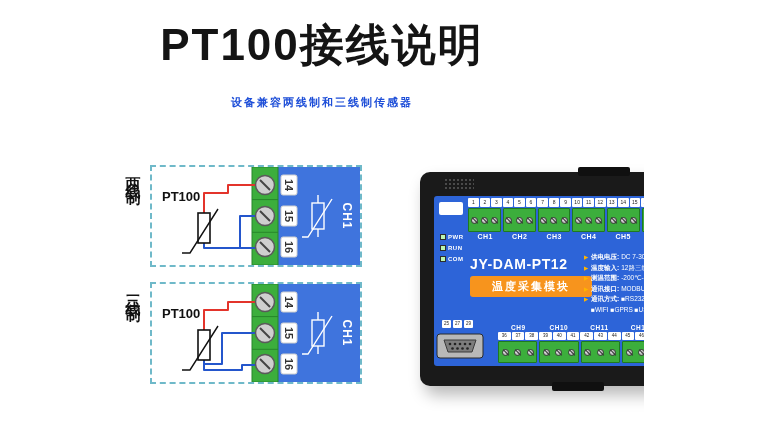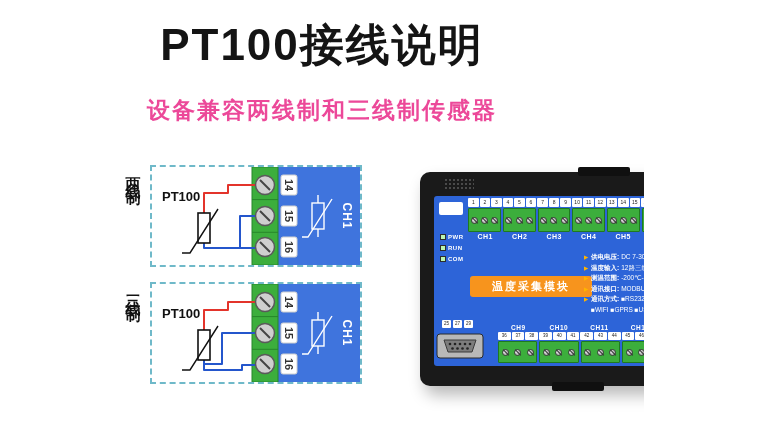--- a/index.html
+++ b/index.html
@@ -3,21 +3,21 @@
 <meta charset="utf-8">
 <style>
   html,body{margin:0;padding:0;background:#fff;}
   .canvas{position:relative;width:644px;height:433px;background:#fff;overflow:hidden;
           font-family:"Liberation Sans","DejaVu Sans",sans-serif;}
 
   
   .title{position:absolute;top:16px;left:0;width:100%;text-align:center;
          font-size:44px;font-weight:900;color:#141414;letter-spacing:2px;}
   .subtitle{position:absolute;top:95px;left:0;width:100%;text-align:center;
-            font-size:23px;font-weight:700;color:#ec4899;letter-spacing:2px;}
+            font-size:11px;font-weight:700;color:#1d4ed8;letter-spacing:2px;}
 
   
   .side-label{position:absolute;height:100px;display:flex;align-items:center;
               writing-mode:vertical-rl;text-orientation:upright;
               font-size:15px;font-weight:700;color:#111;letter-spacing:6px;}
   #side1{left:123px;top:166px;}
   #side2{left:123px;top:283px;}
   .diagram{position:absolute;width:212px;height:102px;border:2px dashed #6fb9c9;
            background:#fff;box-sizing:border-box;}
   #diag1{left:150px;top:165px;}
@@ -259,20 +259,21 @@
           <div class="led">
             <i class="led-dot"></i>
             <span class="led-lbl">RUN</span>
           </div>
           <div class="led">
             <i class="led-dot"></i>
             <span class="led-lbl">COM</span>
           </div>
         </div>
 
+      <div class="model">JY-DAM-PT12</div>
       <div class="prod">温度采集模块</div>
 
       <div class="specs">
           <div class="spec-line">
             <span class="spec-arrow">▶</span>
             <span class="spec-label">供电电压:</span>
             <span class="spec-value">DC 7-30V</span>
           </div>
           <div class="spec-line">
             <span class="spec-arrow">▶</span>

